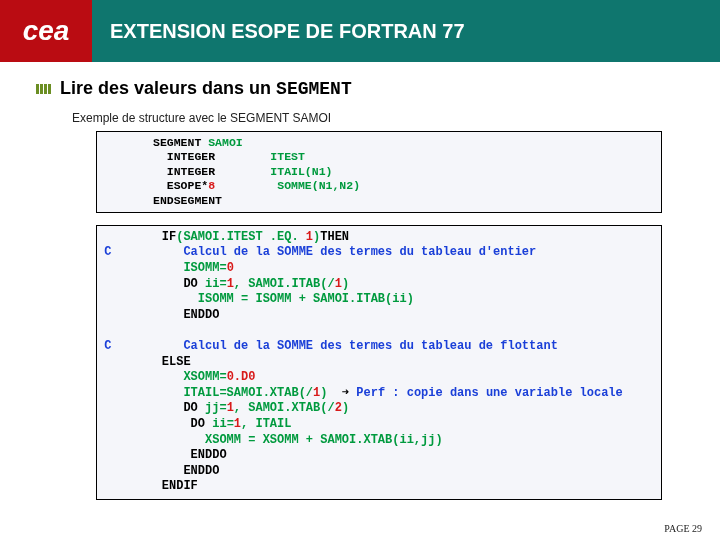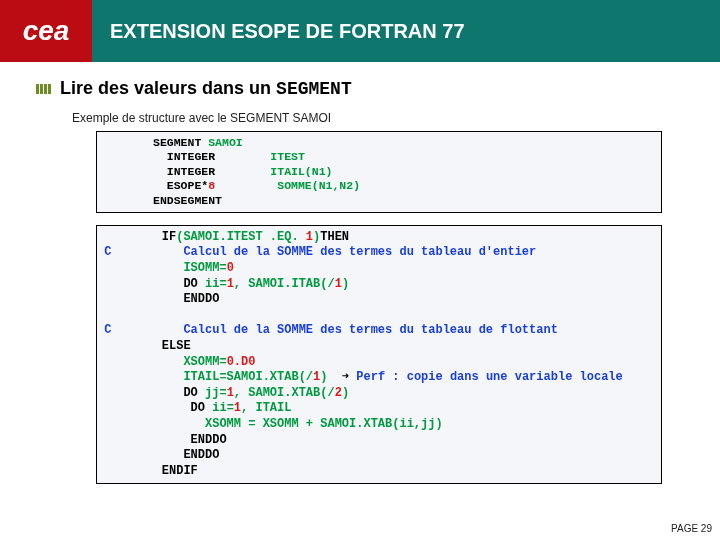--- a/index.html
+++ b/index.html
@@ -92,23 +92,24 @@
     overflow: hidden;
   }
   .codebox2 .line { white-space: pre; }
   .blk { color: #000; }
   .grn { color: #009a3e; }
   .red { color: #d81a1a; }
   .blu { color: #1a3fd8; }
   .page-num {
     position: absolute;
     bottom: 6px;
-    right: 8px;
+    right: 18px;
     font-size: 10px;
     color: #222;
+    font-family: Liberation Serif, serif;
   }
 </style>
 </head>
 <body>
 
 <div class="header">
   <div class="logo">
     <div style="display:flex;flex-direction:column;align-items:center;">
       <span class="logo-text">cea</span>
     </div>
@@ -139,20 +140,21 @@
     <div class="line"><span class="blk">  ESOPE*</span><span class="red">8</span><span class="blk">         </span><span class="grn">SOMME(N1,N2)</span></div>
     <div class="line"><span class="blk">ENDSEGMENT</span></div>
   </div>
 
 
   <div class="codebox2">
     <div class="line"><span class="blk">         IF</span><span class="grn">(SAMOI.ITEST .EQ. </span><span class="red">1</span><span class="grn">)</span><span class="blk">THEN</span></div>
     <div class="line"><span class="blu"> C          Calcul de la SOMME des termes du tableau d'entier</span></div>
     <div class="line"><span class="grn">            ISOMM=</span><span class="red">0</span></div>
     <div class="line"><span class="blk">            DO</span><span class="grn"> ii=</span><span class="red">1</span><span class="grn">, SAMOI.ITAB(/</span><span class="red">1</span><span class="grn">)</span></div>
+    <div class="line"><span class="grn">              ISOMM = ISOMM + SAMOI.ITAB(ii)</span></div>
     <div class="line"><span class="blk">            ENDDO</span></div>
     <div class="line"><span> </span></div>
     <div class="line"><span class="blu"> C          Calcul de la SOMME des termes du tableau de flottant</span></div>
     <div class="line"><span class="blk">         ELSE</span></div>
     <div class="line"><span class="grn">            XSOMM=</span><span class="red">0.D0</span></div>
     <div class="line"><span class="grn">            ITAIL=SAMOI.XTAB(/</span><span class="red">1</span><span class="grn">)  </span><span class="blk">➜</span><span class="blu"> Perf : copie dans une variable locale</span></div>
     <div class="line"><span class="blk">            DO</span><span class="grn"> jj=</span><span class="red">1</span><span class="grn">, SAMOI.XTAB(/</span><span class="red">2</span><span class="grn">)</span></div>
     <div class="line"><span class="blk">             DO</span><span class="grn"> ii=</span><span class="red">1</span><span class="grn">, ITAIL</span></div>
     <div class="line"><span class="grn">               XSOMM = XSOMM + SAMOI.XTAB(ii,jj)</span></div>
     <div class="line"><span class="blk">             ENDDO</span></div>

